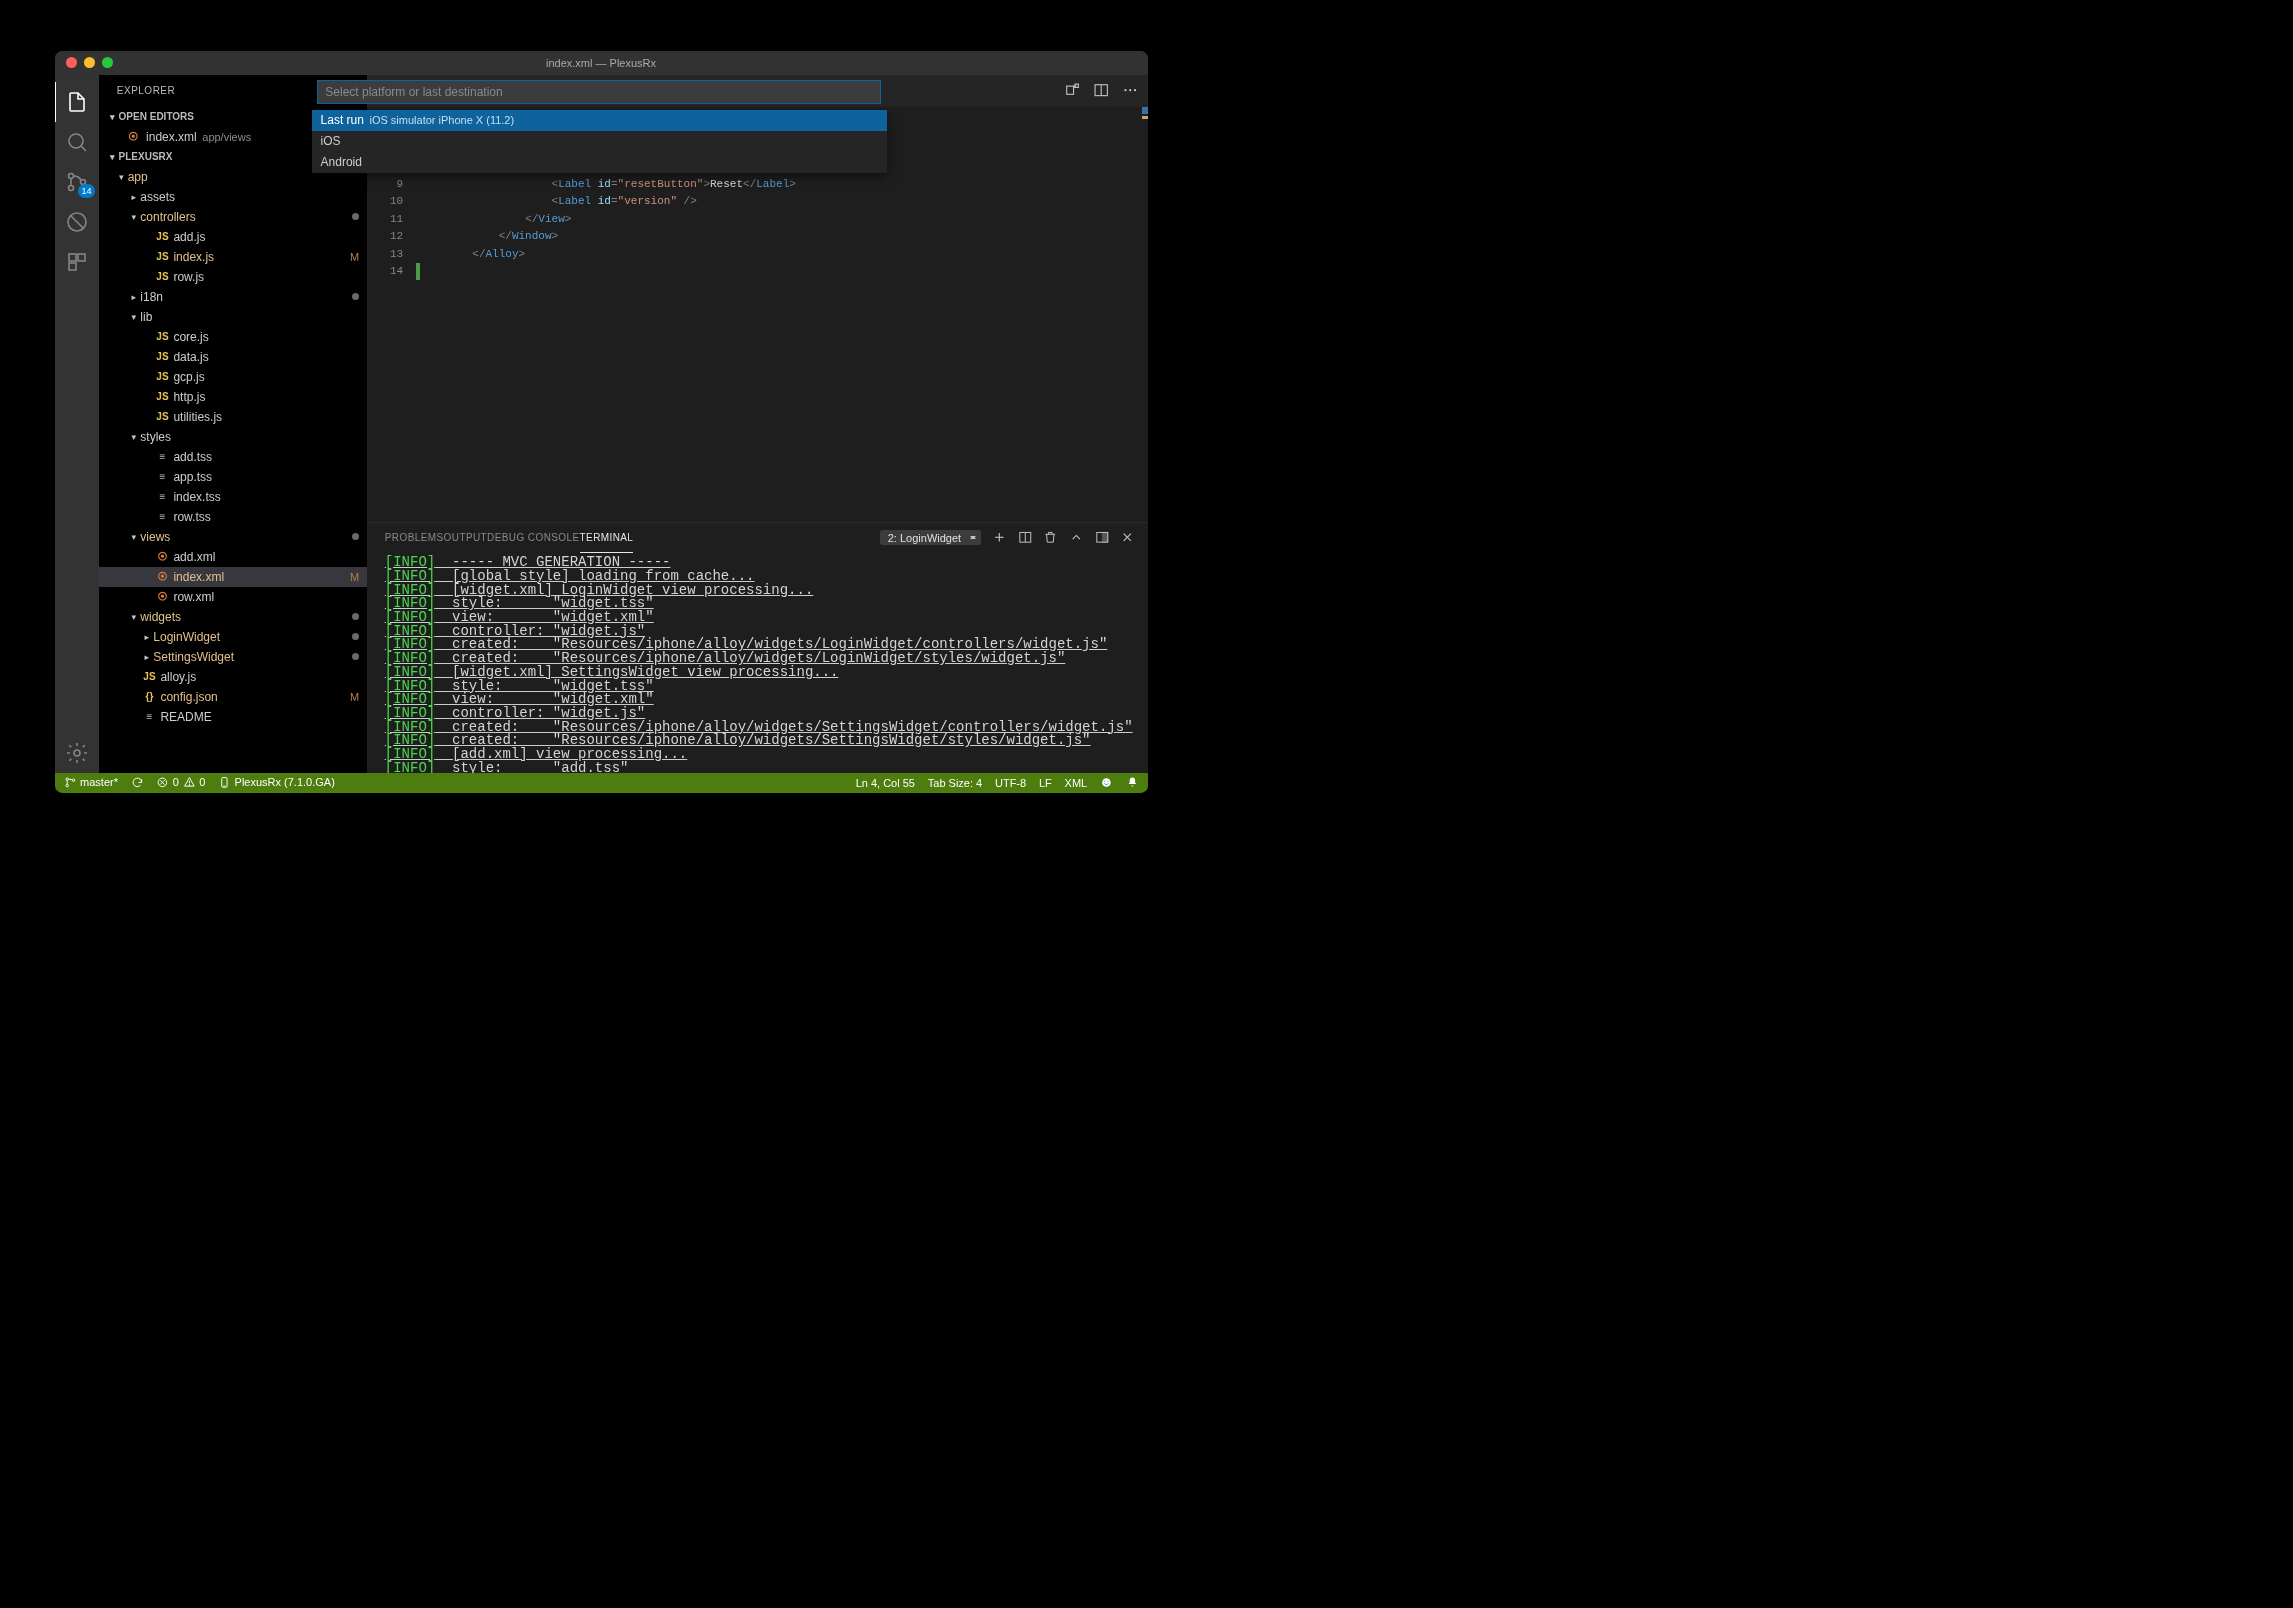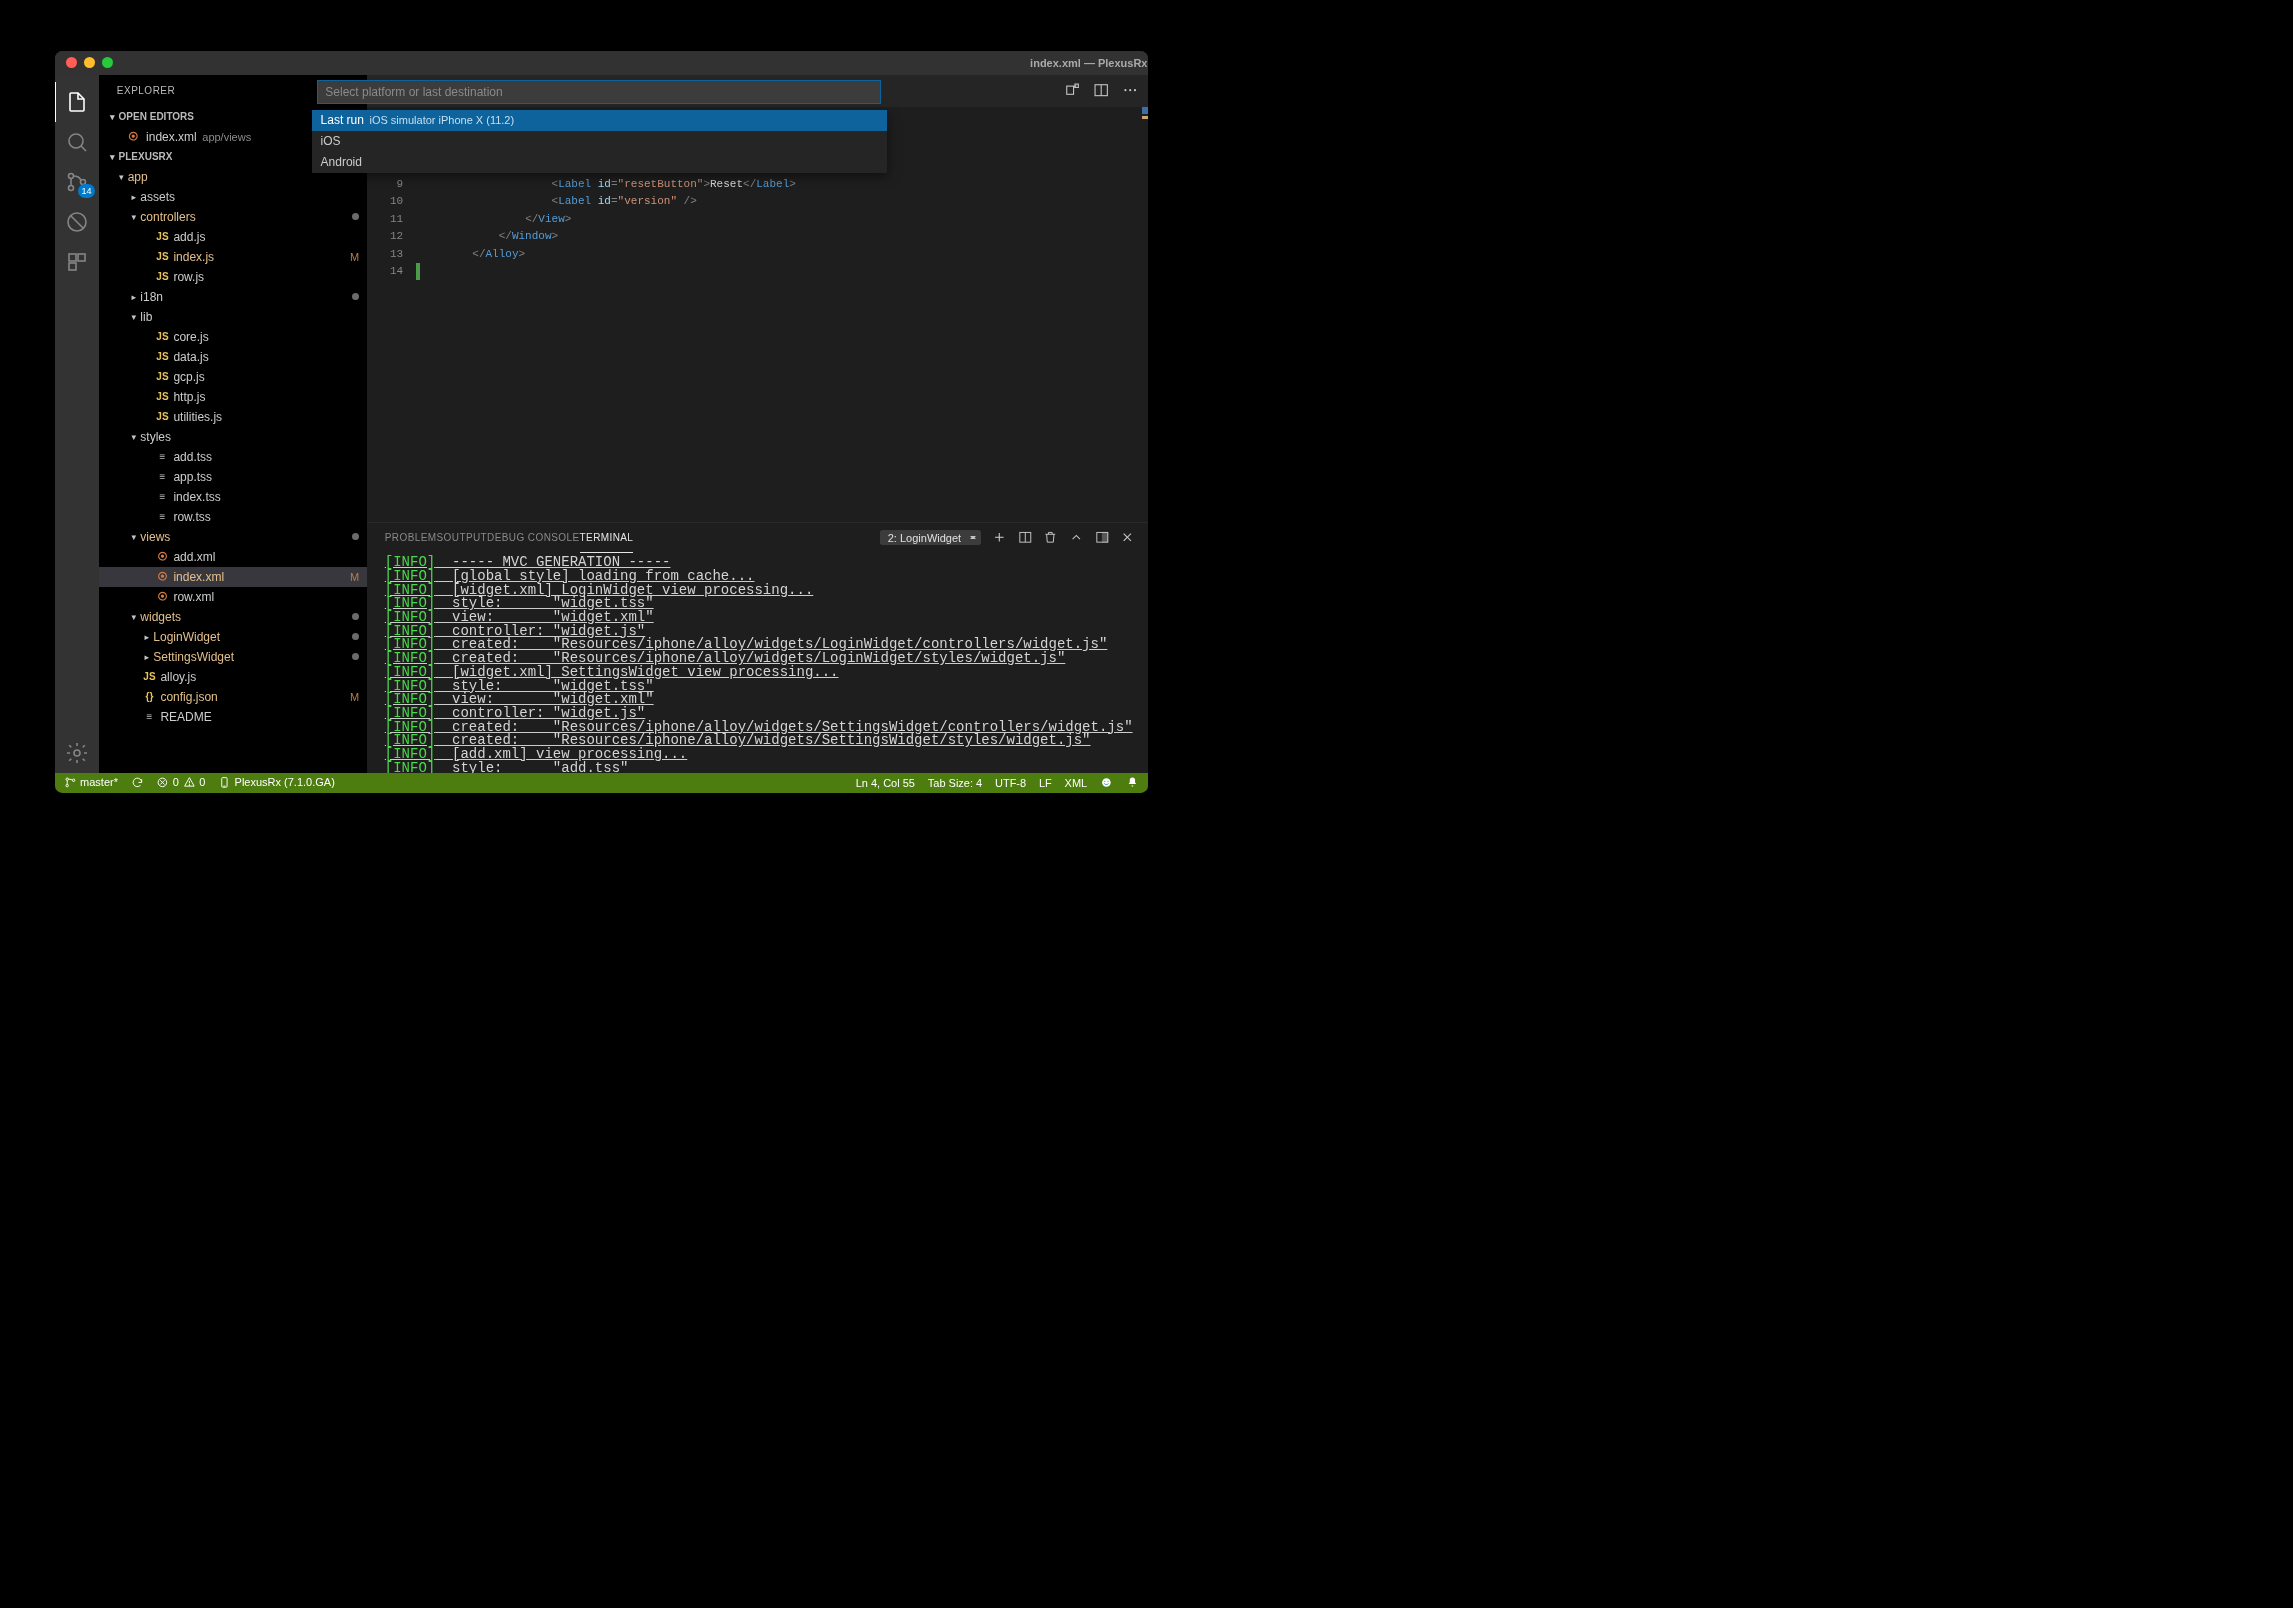--- a/index.html
+++ b/index.html
@@ -30,21 +30,21 @@
   display: flex;
   align-items: center;
   position: relative;
   flex-shrink: 0;
 }
 .traffic { display: flex; gap: 7.3px; padding-left: 11px; }
 .traffic span { width: 11px; height: 11px; border-radius: 50%; display: block; }
 .tl-close { background: #ff5f56; }
 .tl-min { background: #ffbd2e; }
 .tl-max { background: #27c93f; }
-.title-text { position: absolute; left: 0; right: 0; text-align: right; font-size: 11px; color: #aaa; pointer-events: none; font-weight: bold; }
+.title-text { position: absolute; left: 0; right: 0; text-align: center; font-size: 11px; color: #aaa; pointer-events: none; }
 
 .body-row { flex: 1; display: flex; min-height: 0; position: relative; }
 
 .activitybar {
   width: 44px;
   background: #333333;
   display: flex;
   flex-direction: column;
   align-items: center;
   padding-top: 7.3px;

